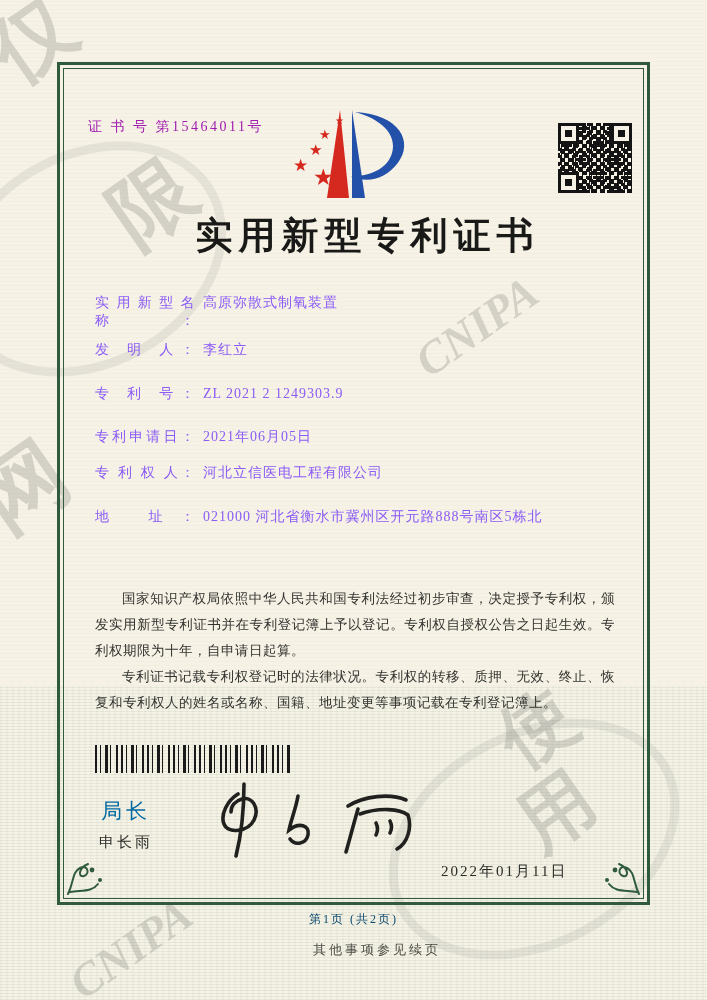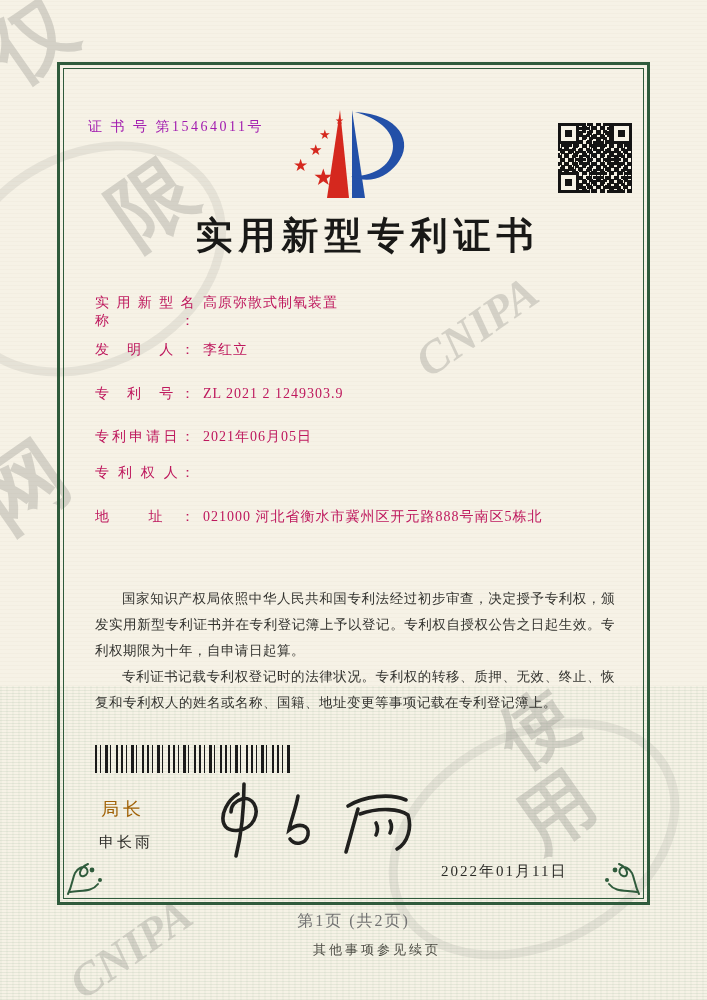--- a/index.html
+++ b/index.html
@@ -74,21 +74,21 @@
   .finder.bl{left:0;bottom:0;}
   
   .title{
     position:absolute;left:0;right:0;top:211px;
     text-align:center;font-size:37px;font-weight:bold;
     letter-spacing:6px;color:#191917;padding-left:28px;
   }
   
   .row{
     position:absolute;left:95px;right:72px;
-    font-size:14px;color:#be185d;display:flex;align-items:baseline;
+    font-size:14px;color:#8b5cf6;display:flex;align-items:baseline;
   }
   .row .lbl{
     display:inline-block;width:100px;flex:0 0 100px;
     text-align:justify;text-align-last:justify;
     letter-spacing:0.5px;
   }
   .row .val{padding-left:8px;letter-spacing:1px;}
   .grant-row{position:absolute;left:95px;top:549px;font-size:14px;color:#30302c;}
   .grant-row .g2{position:absolute;left:275px;top:0;white-space:nowrap;}
   
@@ -102,26 +102,26 @@
   .barcode{
     position:absolute;left:95px;top:745px;width:196px;height:28px;
     background:repeating-linear-gradient(90deg,
       #1a1a1a 0 2px, transparent 2px 5px,
       #1a1a1a 5px 6px, transparent 6px 10px,
       #1a1a1a 10px 13px, transparent 13px 15px,
       #1a1a1a 15px 16px, transparent 16px 21px,
       #1a1a1a 21px 23px, transparent 23px 26px);
   }
   
-  .sig-title{position:absolute;left:101px;top:797px;font-size:18px;letter-spacing:4px;color:#a16207;text-align:right;}
+  .sig-title{position:absolute;left:101px;top:797px;font-size:21px;letter-spacing:4px;color:#0369a1;text-align:right;}
   .sig-name{position:absolute;left:99px;top:833px;font-size:15px;letter-spacing:3px;color:#2c2c28;}
   .sig-script{position:absolute;left:198px;top:778px;width:240px;height:84px;}
   
   .issue-date{position:absolute;left:441px;top:862px;font-size:15px;letter-spacing:2px;color:#2c2c28;}
-  .page-no{position:absolute;left:0;right:0;top:911px;text-align:center;font-size:16px;letter-spacing:2px;color:#737373;border-radius:6px;}
+  .page-no{position:absolute;left:0;right:0;top:911px;text-align:center;font-size:12px;letter-spacing:2px;color:#0c4a6e;border-radius:6px;}
   .footer-note{position:absolute;left:0;right:0;top:941px;text-align:center;font-size:13px;letter-spacing:3px;color:#4c4c44;padding-left:47px;}
 </style>
 </head>
 <body>
 
 <div class="page">
 
   <div class="texture-top"></div>
   <div class="texture"></div>
 
@@ -193,20 +193,21 @@
   <div class="row" style="top:385px;">
     <span class="lbl">专 利 号：</span>
     <span class="val">ZL 2021 2 1249303.9</span>
   </div>
   <div class="row" style="top:428px;">
     <span class="lbl">专利申请日：</span>
     <span class="val">2021年06月05日</span>
   </div>
   <div class="row" style="top:464px;">
     <span class="lbl">专 利 权 人：</span>
+    <span class="val">河北立信医电工程有限公司</span>
   </div>
   <div class="row" style="top:508px;">
     <span class="lbl">地 址：</span>
     <span class="val">021000 河北省衡水市冀州区开元路888号南区5栋北</span>
   </div>
 
 
   <div class="body-text">
     <p>国家知识产权局依照中华人民共和国专利法经过初步审查，决定授予专利权，颁发实用新型专利证书并在专利登记簿上予以登记。专利权自授权公告之日起生效。专利权期限为十年，自申请日起算。</p>
     <p>专利证书记载专利权登记时的法律状况。专利权的转移、质押、无效、终止、恢复和专利权人的姓名或名称、国籍、地址变更等事项记载在专利登记簿上。</p>

